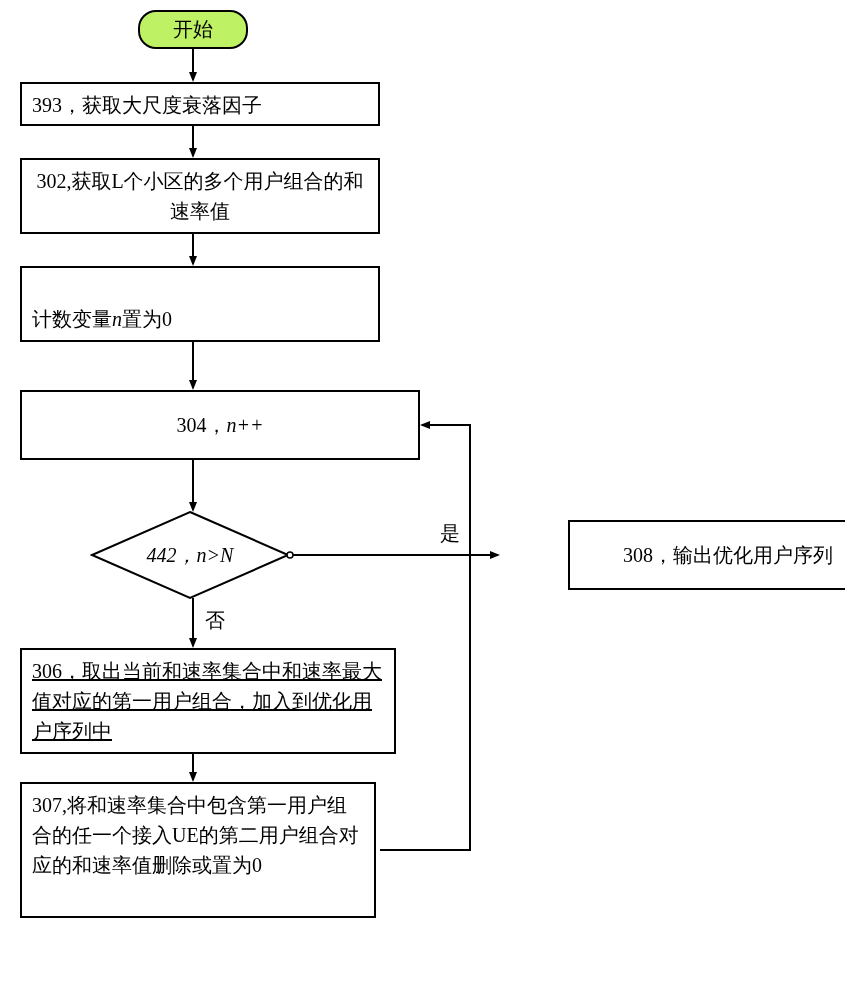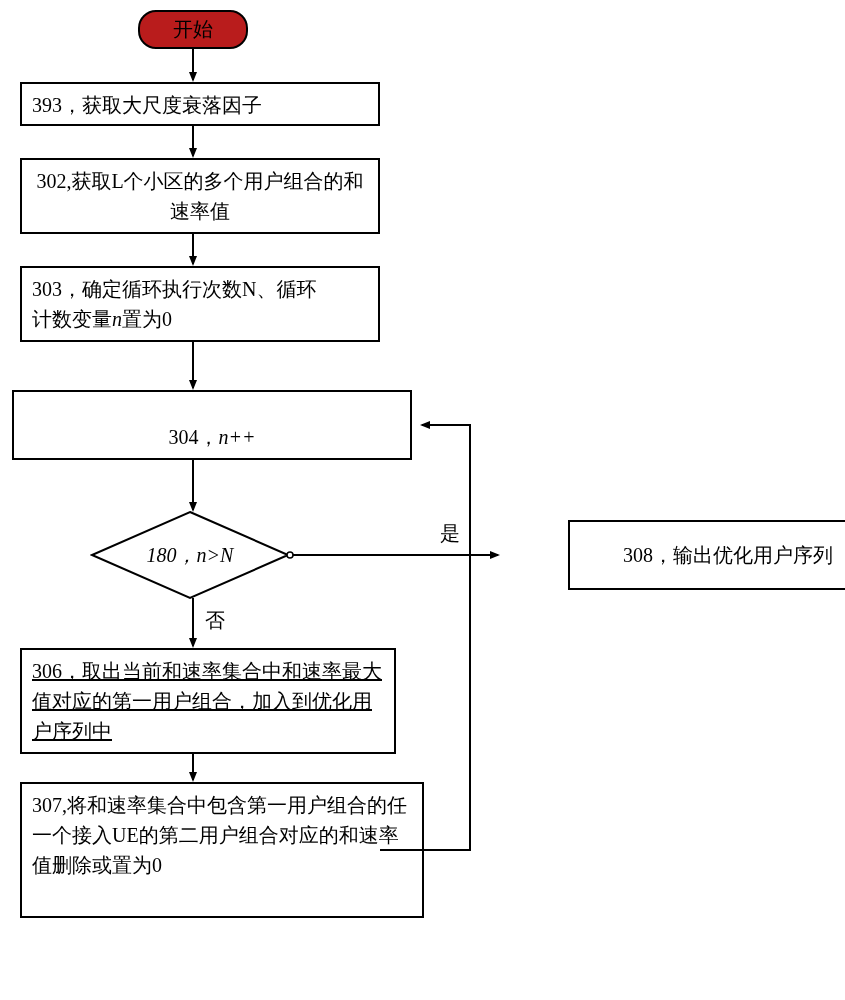--- a/index.html
+++ b/index.html
@@ -17,21 +17,21 @@
     position: absolute;
     border: 2px solid #000;
     background: #fff;
     padding: 6px 10px;
     line-height: 1.5;
   }
   .start-shape {
     position: absolute;
     border: 2px solid #000;
     border-radius: 18px;
-    background: #b91c1c;
+    background: #bef264;
     text-align: center;
     padding: 4px 16px;
   }
   .diamond {
     position: absolute;
     width: 200px;
     height: 90px;
   }
   .diamond svg { display: block; }
   .diamond .label {
@@ -65,46 +65,46 @@
 
 <div class="box" style="left:20px; top:82px; width:360px; height:44px;">
   <span>393，获取大尺度衰落因子</span>
 </div>
 
 <div class="box" style="left:20px; top:158px; width:360px; height:76px;text-align:center;">
   <span>302,获取L个小区的多个用户组合的和速率值</span>
 </div>
 
 <div class="box" style="left:20px; top:266px; width:360px; height:76px;">
-  <span>303，确定循环执行次数N、循环</span><br>
+  <br>
   <span>计数变量</span><span class="italic">n</span><span>置为0</span>
 </div>
 
-<div class="box center" style="left:12px; top:390px; width:400px; height:70px; display:flex; align-items:flex-end; justify-content:center;">
+<div class="box center" style="left:20px; top:390px; width:400px; height:70px; display:flex; align-items:center; justify-content:center;">
   <span>
     <span>304，</span><span class="italic">n++</span>
   </span>
 </div>
 
 <div class="diamond" style="left:90px; top:510px;">
   <svg width="200" height="90" viewBox="0 0 200 90">
     <polygon points="100,2 198,45 100,88 2,45" fill="#fff" stroke="#000" stroke-width="2"></polygon>
   </svg>
   <div class="label">
     <span>
-      <span class="italic">180</span><span>，</span><span class="italic">n&gt;N</span>
+      <span class="italic">442</span><span>，</span><span class="italic">n&gt;N</span>
     </span>
   </div>
 </div>
 
 <div class="box" style="left:20px; top:648px; width:376px; height:106px;text-decoration:underline;">
   <span>306，取出当前和速率集合中和速率最大值对应的第一用户组合，加入到优化用户序列中</span>
 </div>
 
-<div class="box" style="left:20px; top:782px; width:404px; height:136px;">
+<div class="box" style="left:20px; top:782px; width:356px; height:136px;">
   <span>307,将和速率集合中包含第一用户组合的任一个接入UE的第二用户组合对应的和速率值删除或置为0</span>
 </div>
 
 <div class="box center" style="left:520px; top:520px; width:320px; height:70px; display:flex; align-items:center; justify-content:center;margin-left:48px;">
   <span>308，输出优化用户序列</span>
 </div>
 
 <div class="edge-label" style="left:440px; top:520px;">是</div>
 <div class="edge-label" style="left:205px; top:607px;">否</div>
 

